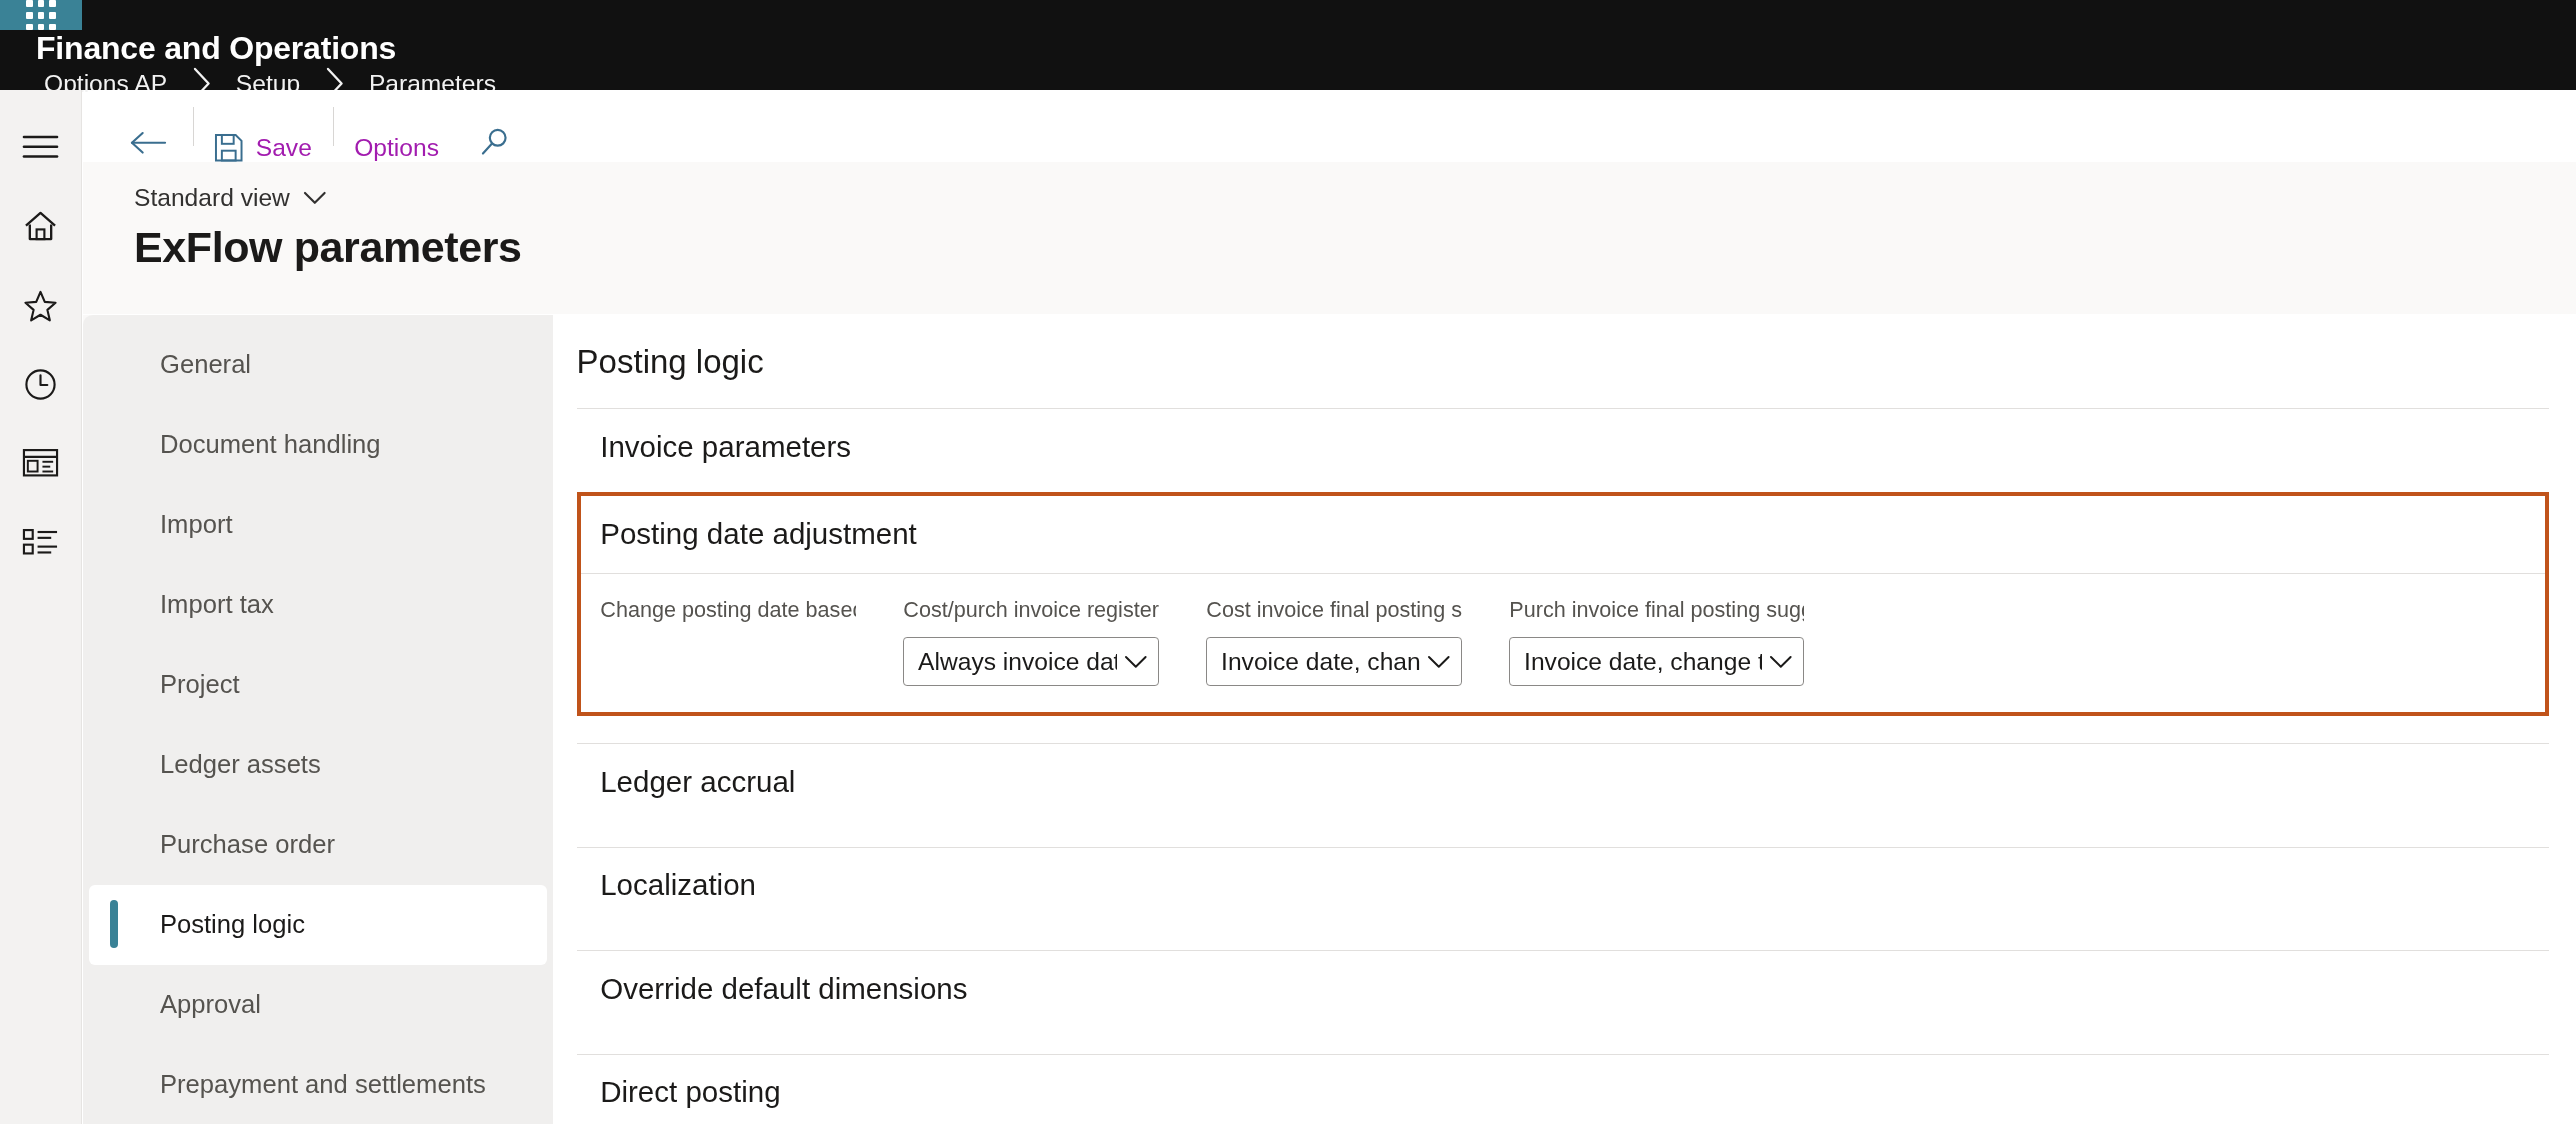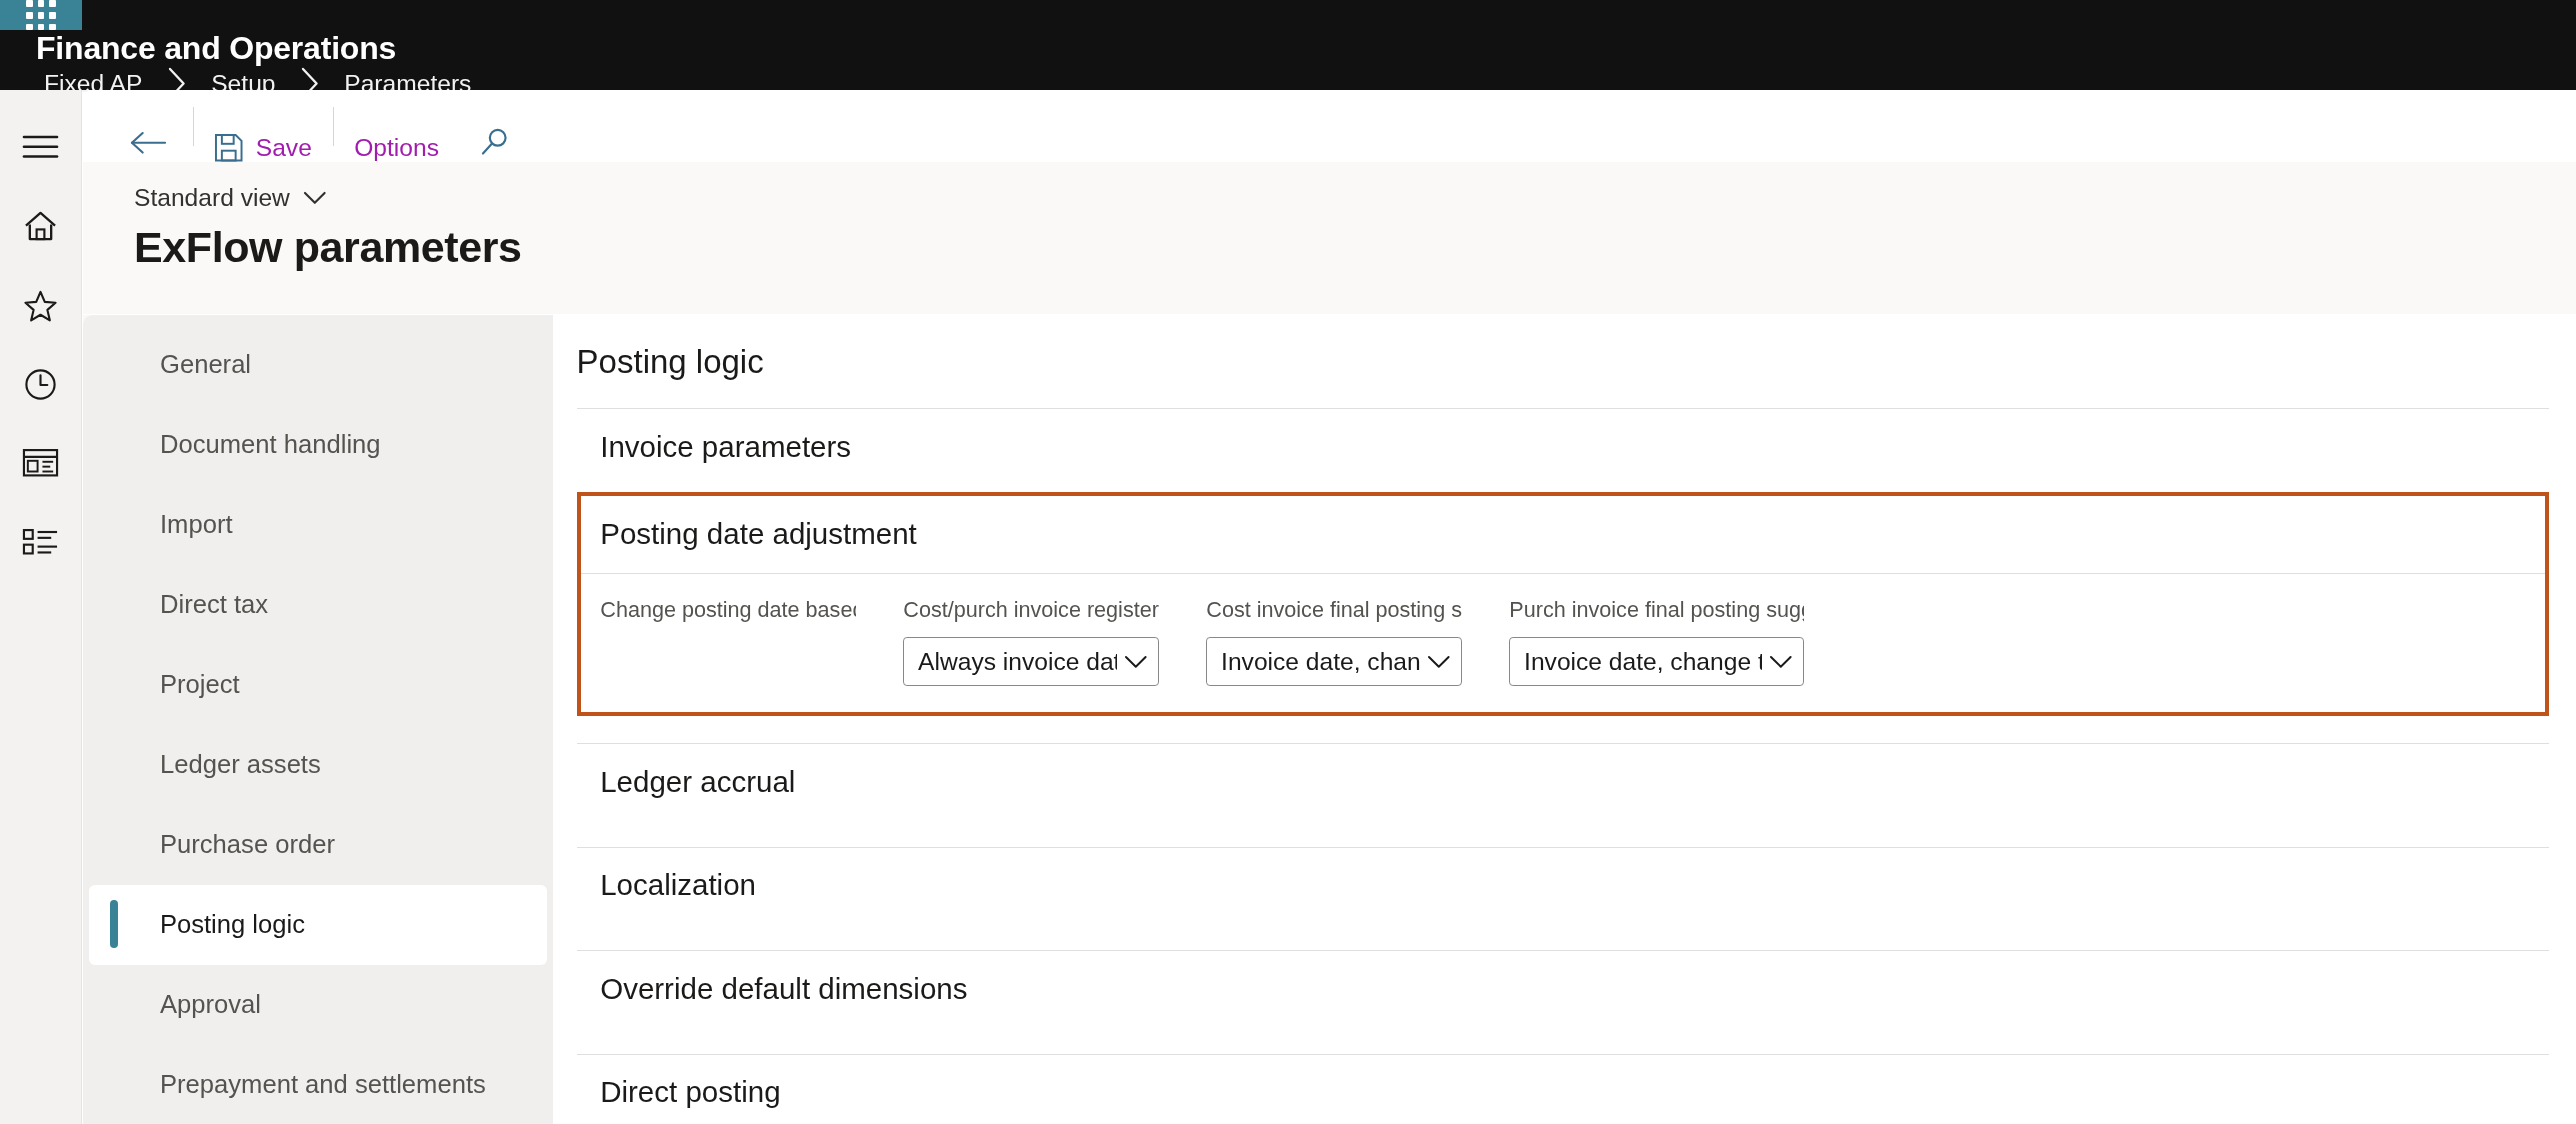--- a/index.html
+++ b/index.html
@@ -279,21 +279,21 @@
         <i></i>
         <i></i>
         <i></i>
         <i></i>
         <i></i>
     </div>
   </div>
   <div class="app-title">Finance and Operations</div>
   <div class="topbar-sep"></div>
   <div class="breadcrumb">
-    <span class="crumb">Fixed AP</span>
+    <span class="crumb">Options AP</span>
     <span class="crumb-sep">
       <svg width="21.6" height="33" viewBox="0 0 22 34">
           <path d="M4 2 L18 17 L4 32" fill="none" stroke="#f2f2f2" stroke-width="2.4" stroke-linecap="round" stroke-linejoin="round"></path>
         </svg>
     </span>
     <span class="crumb">Setup</span>
     <span class="crumb-sep">
       <svg width="21.6" height="33" viewBox="0 0 22 34">
           <path d="M4 2 L18 17 L4 32" fill="none" stroke="#f2f2f2" stroke-width="2.4" stroke-linecap="round" stroke-linejoin="round"></path>
         </svg>
@@ -416,21 +416,21 @@
     <div class="sect-item">
         <span>General</span>
       </div>
     <div class="sect-item">
         <span>Document handling</span>
       </div>
     <div class="sect-item">
         <span>Import</span>
       </div>
     <div class="sect-item">
-        <span>Direct tax</span>
+        <span>Import tax</span>
       </div>
     <div class="sect-item">
         <span>Project</span>
       </div>
     <div class="sect-item">
         <span>Ledger assets</span>
       </div>
     <div class="sect-item">
         <span>Purchase order</span>
       </div>

